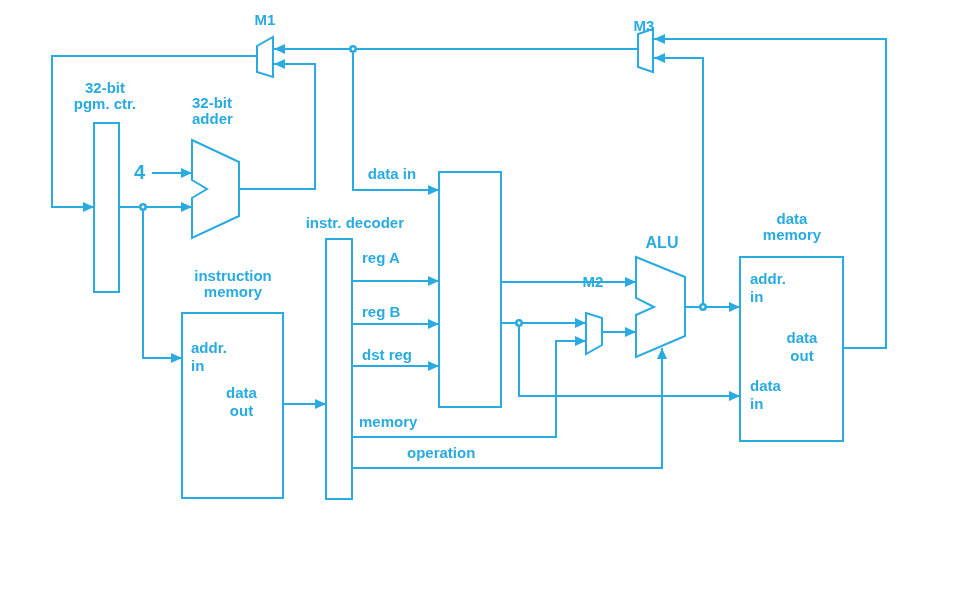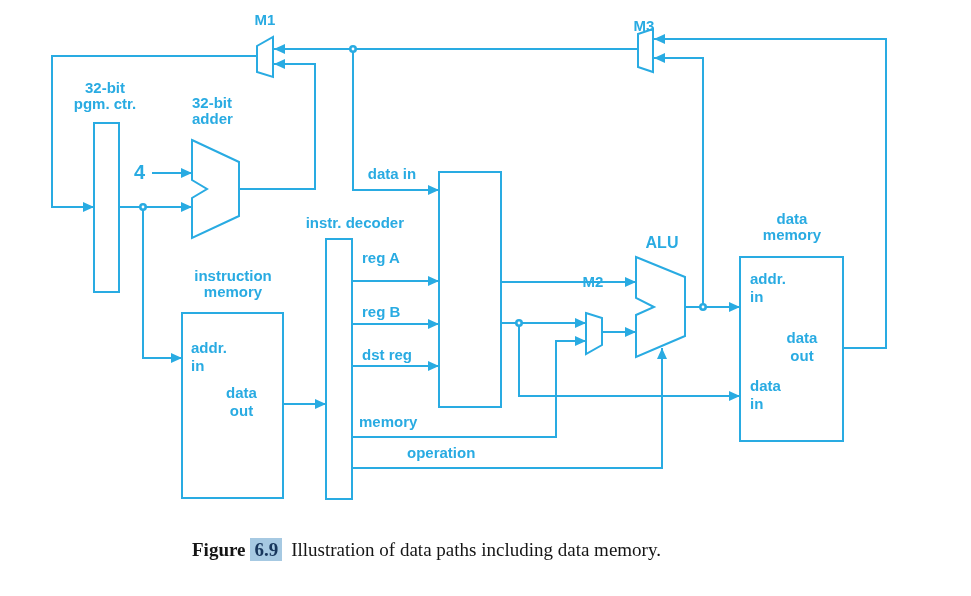--- a/index.html
+++ b/index.html
@@ -134,17 +134,14 @@
   </div>
   <div class="lbl port rt" style="left:768px;top:329px;width:68px;">
     <div>data</div>
     <div>out</div>
   </div>
   <div class="lbl port" style="left:750px;top:377px;">
     <div>data</div>
     <div>in</div>
   </div>
 
-  <div class="caption">
-    <span class="fw">Figure</span><span class="fn">6.9</span><span class="ct">Illustration of data paths including data memory.</span>
-  </div>
 
 </div>
 
 </body></html>

